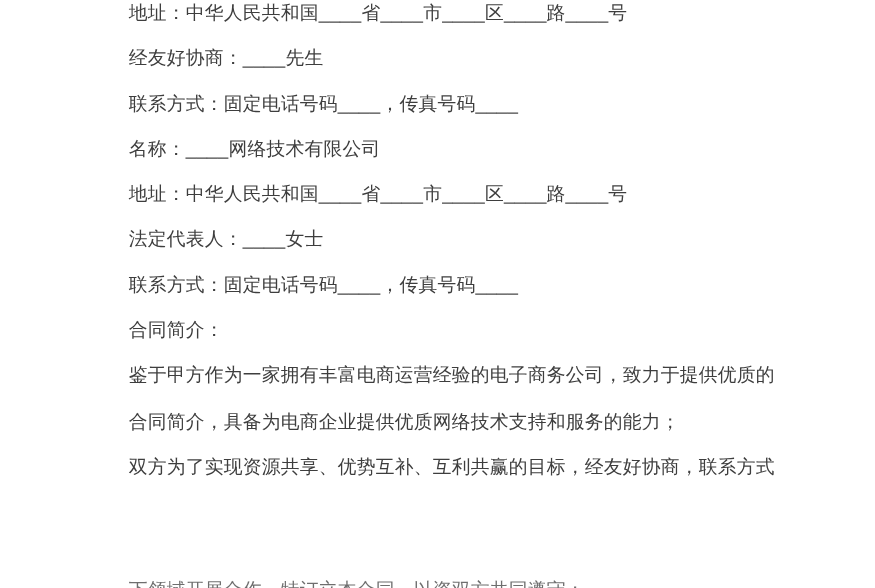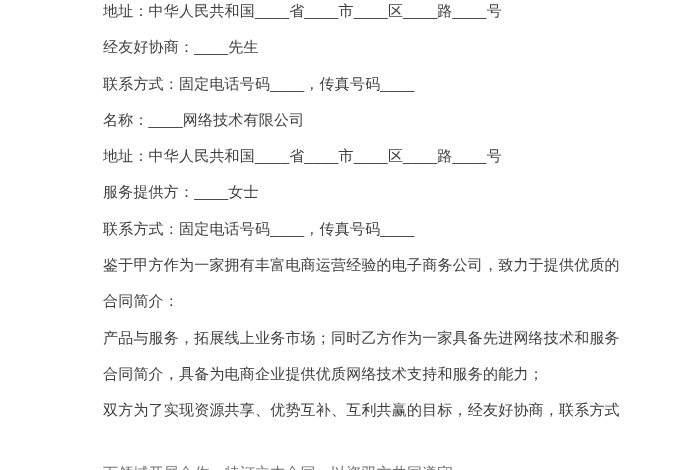--- a/index.html
+++ b/index.html
@@ -46,22 +46,21 @@
 </style>
 </head>
 <body>
 
 <main class="doc">
   <div class="line">地址：中华人民共和国____省____市____区____路____号</div>
   <div class="line">经友好协商：____先生</div>
   <div class="line">联系方式：固定电话号码____，传真号码____</div>
   <div class="line">名称：____网络技术有限公司</div>
   <div class="line">地址：中华人民共和国____省____市____区____路____号</div>
-  <div class="line">服务提供方：____女士</div>
+  <div class="line">法定代表人：____女士</div>
   <div class="line">联系方式：固定电话号码____，传真号码____</div>
+  <div class="line">合同简介：</div>
   <div class="line">鉴于甲方作为一家拥有丰富电商运营经验的电子商务公司，致力于提供优质的</div>
-  <div class="line">合同简介：</div>
-  <div class="line">产品与服务，拓展线上业务市场；同时乙方作为一家具备先进网络技术和服务</div>
   <div class="line">合同简介，具备为电商企业提供优质网络技术支持和服务的能力；</div>
   <div class="line">双方为了实现资源共享、优势互补、互利共赢的目标，经友好协商，联系方式</div>
 </main>
 
 <div class="line-partial">下领域开展合作，特订立本合同，以资双方共同遵守：</div>
 
 </body></html>

